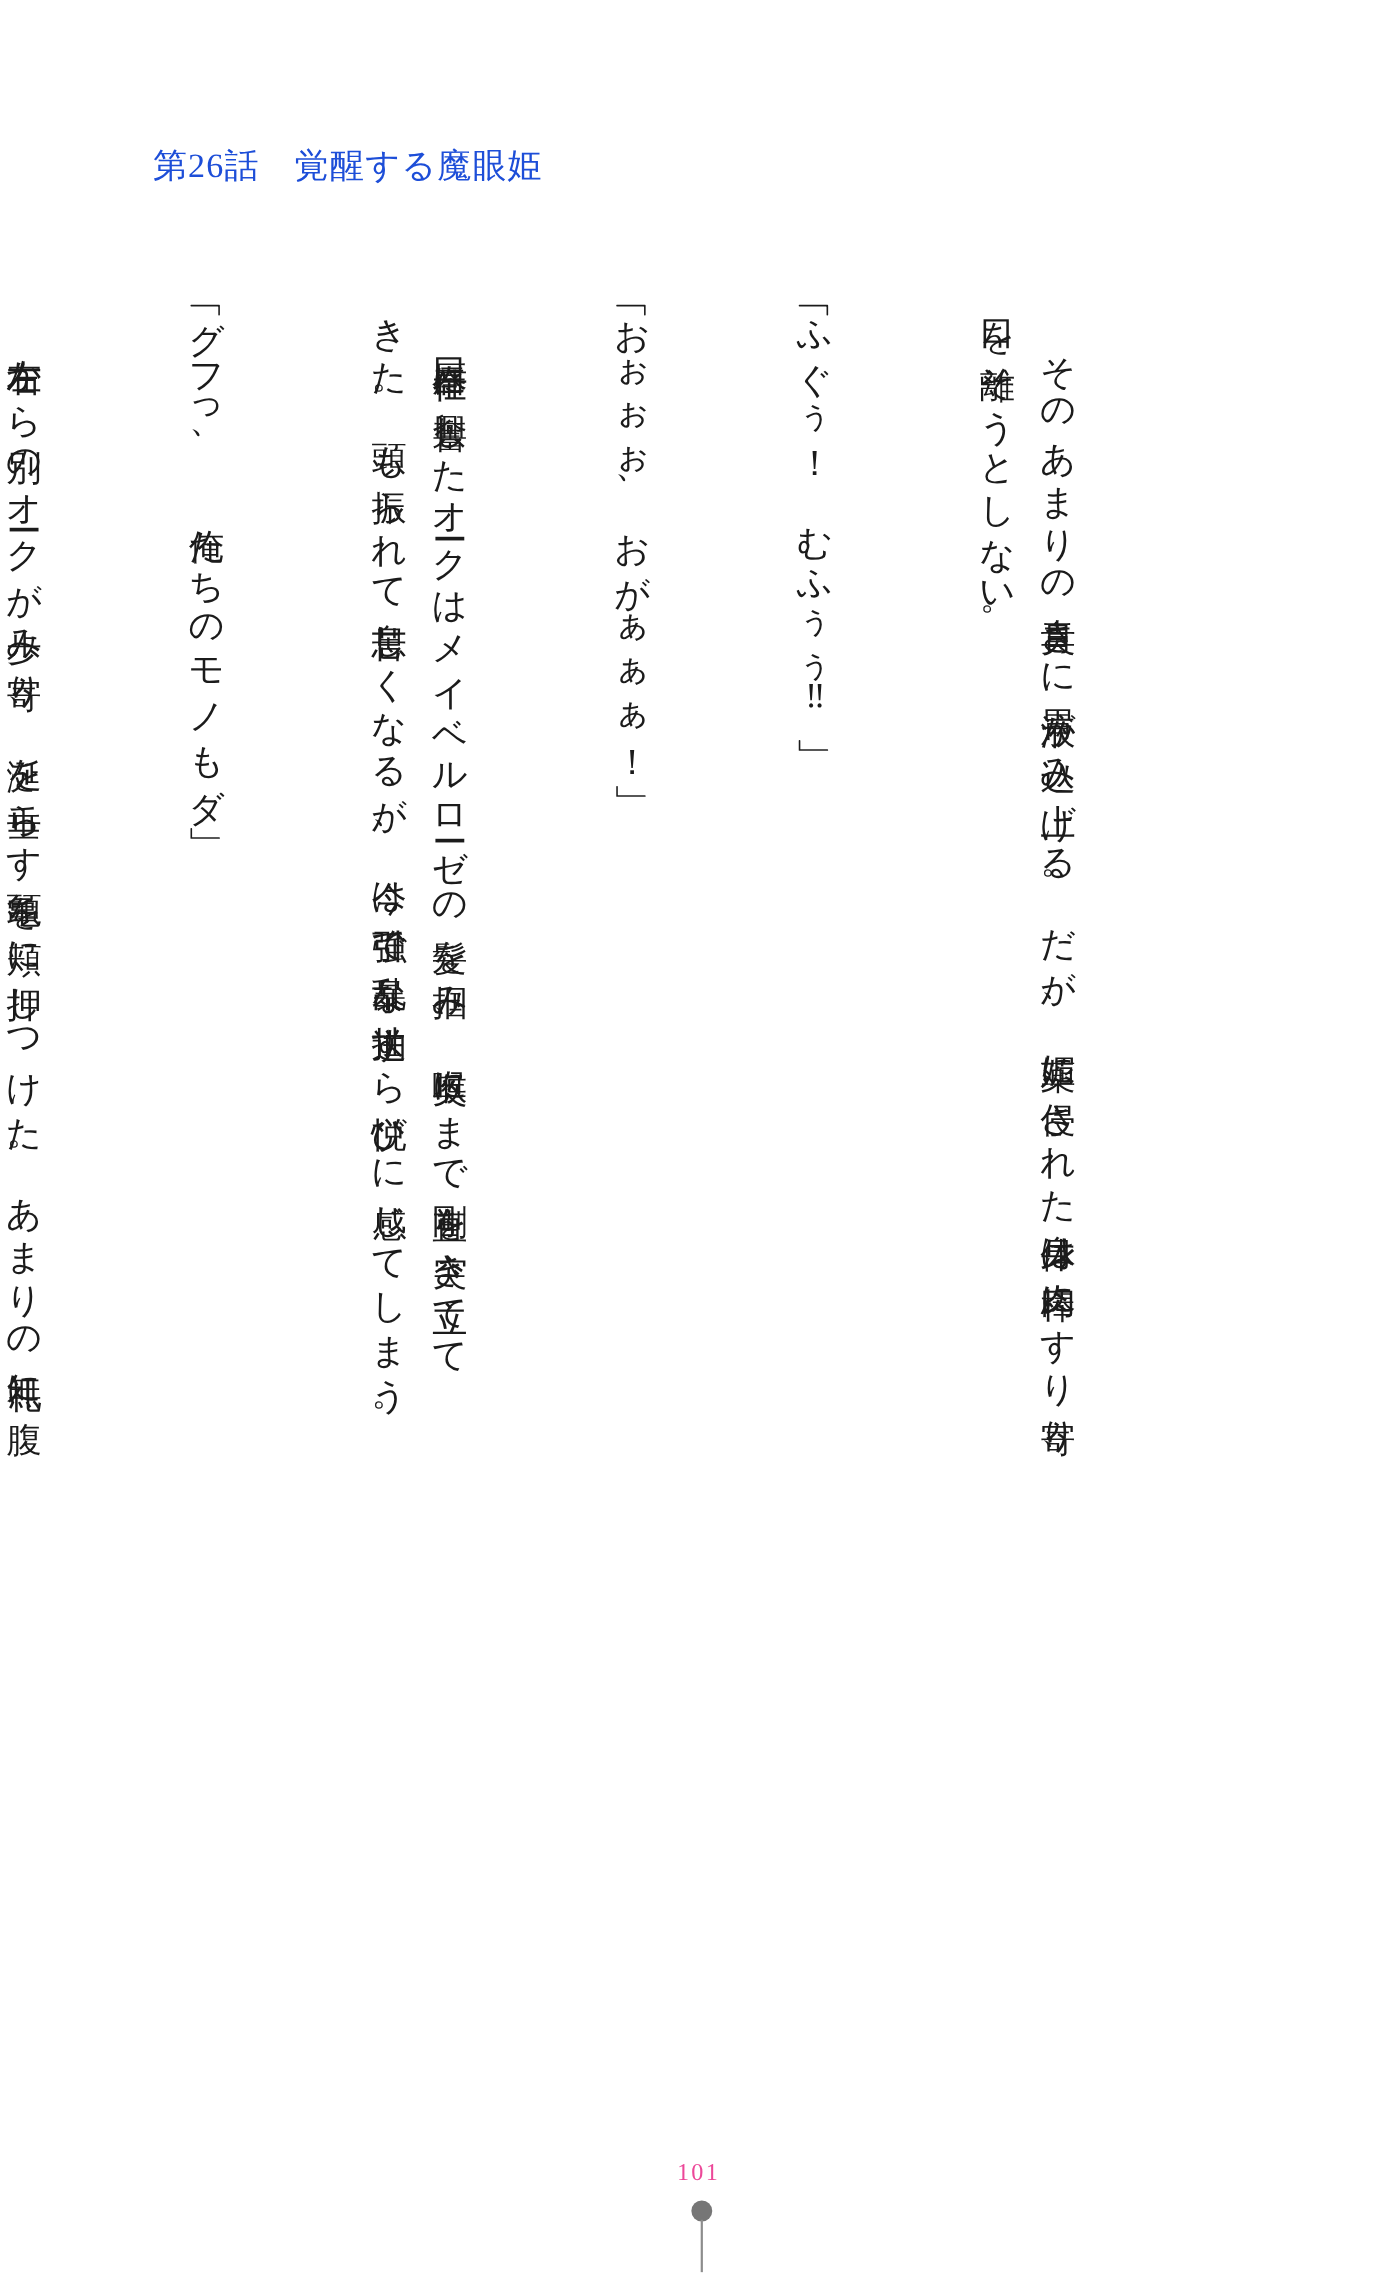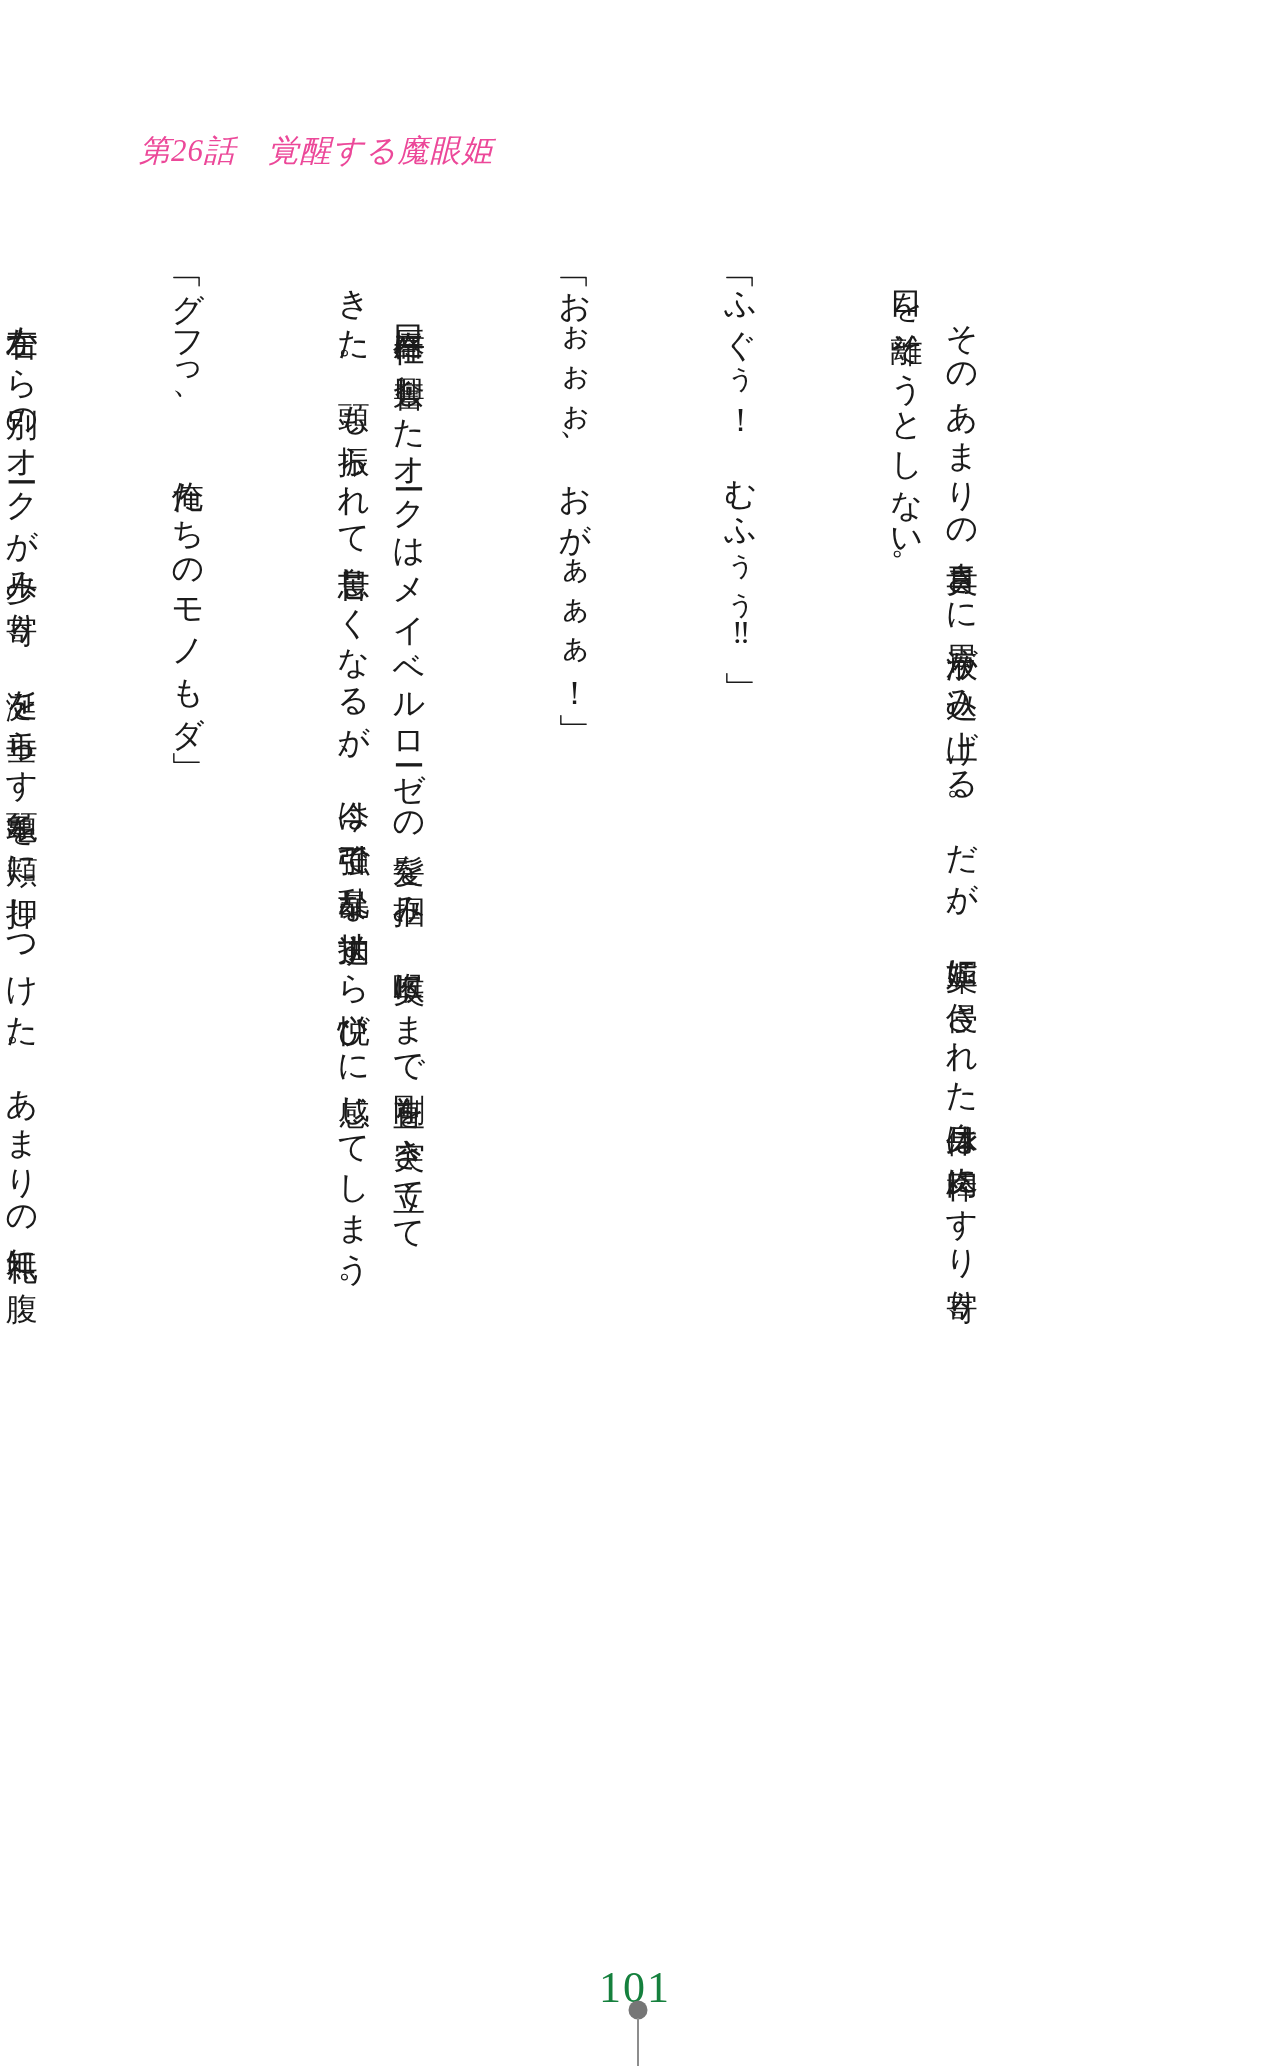--- a/index.html
+++ b/index.html
@@ -14,24 +14,23 @@
     background: #ffffff;
     overflow: hidden;
     font-family: "Liberation Serif", "DejaVu Serif", serif;
   }
   .chapter-header {
     position: absolute;
     left: 139px;
     top: 132px;
     font-size: 31px;
     line-height: 1.2;
-    color: #ec4899;
+    color: #1d4ed8;
     white-space: pre;
     letter-spacing: 1px;
-    font-style: italic;
   }
   .body-text {
     position: absolute;
     top: 267px;
     right: 163px;
     height: 1430px;
     writing-mode: vertical-rl;
     text-orientation: mixed;
     font-size: 32px;
     line-height: 55.3px;
@@ -41,23 +40,23 @@
   }
   .body-text p {
     margin: 0;
     padding: 0;
   }
   .page-number {
     position: absolute;
     left: 635px;
     top: 1962px;
     transform: translateX(-50%);
-    font-size: 44px;
+    font-size: 22px;
     letter-spacing: 2px;
-    color: #15803d;
+    color: #ec4899;
   }
   .footer-dot {
     position: absolute;
     left: 638px;
     top: 2010px;
     transform: translate(-50%, -50%);
     width: 19px;
     height: 19px;
     border-radius: 50%;
     background: #767676;

